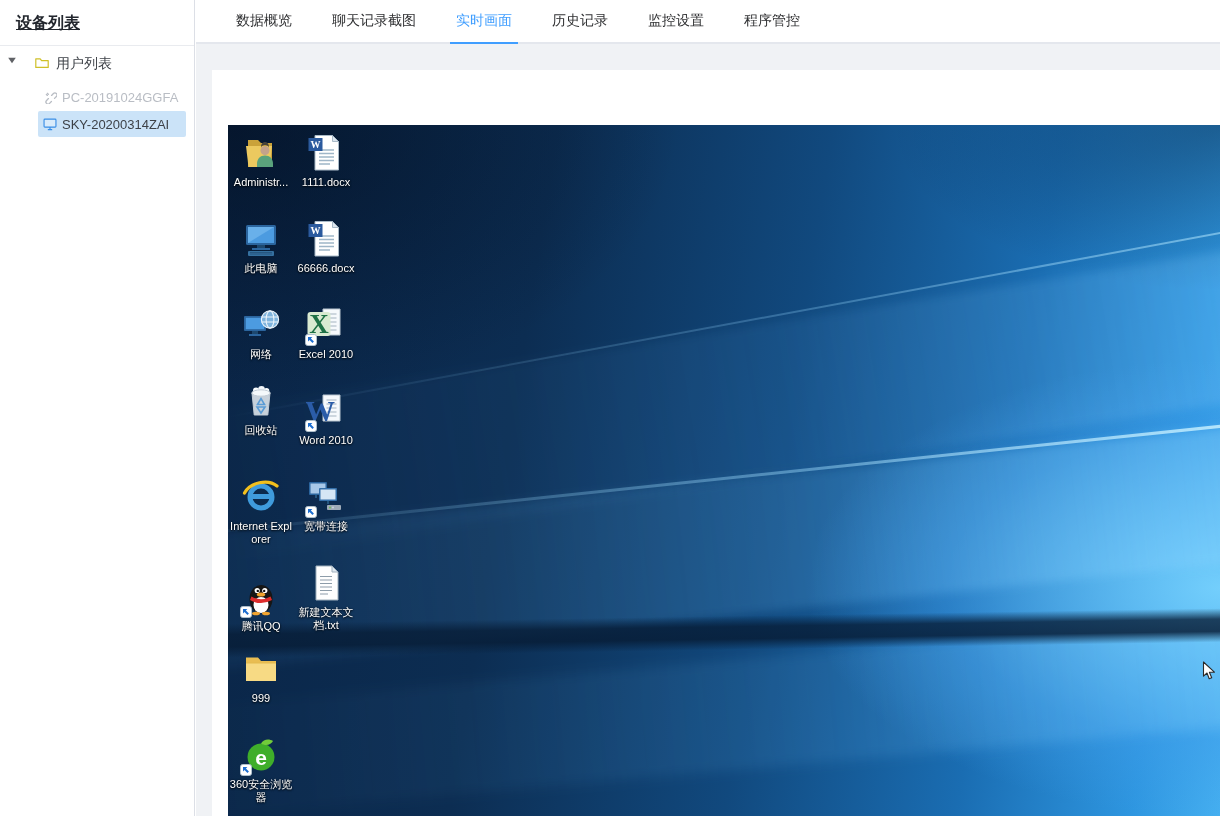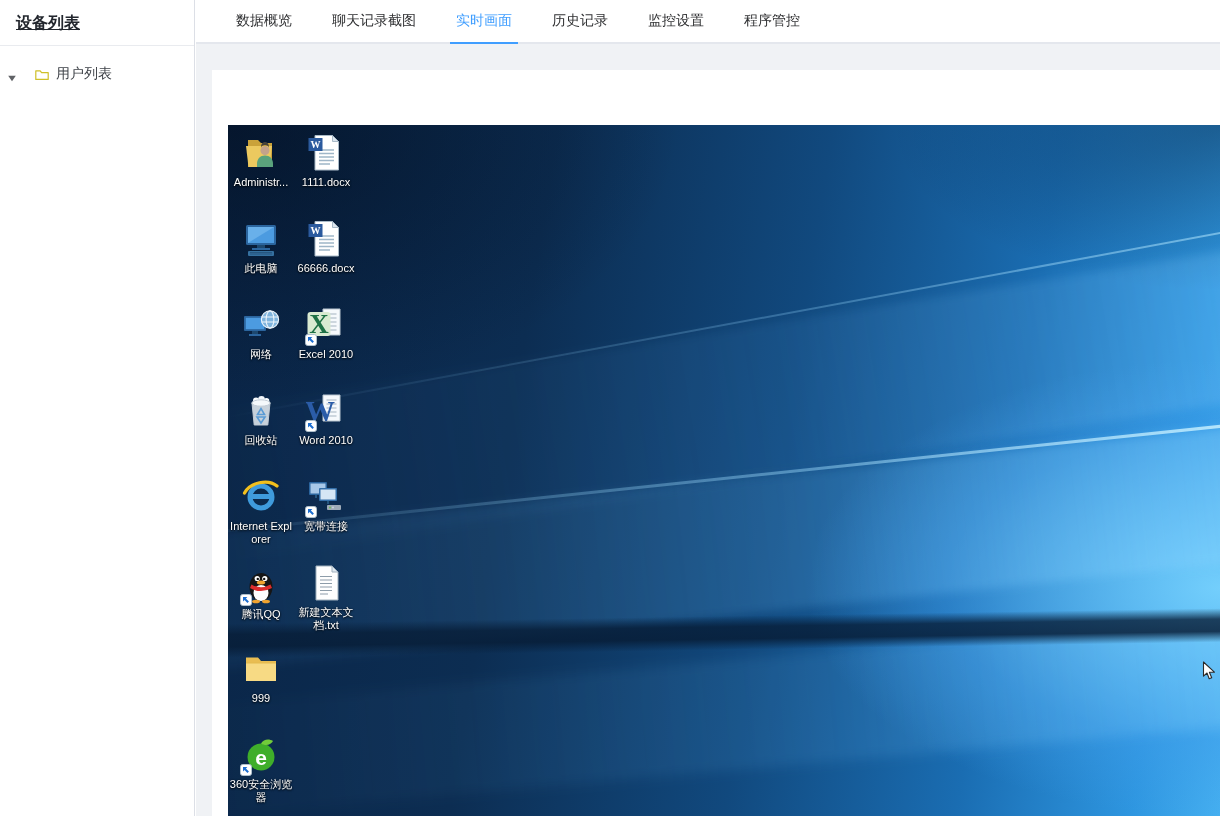--- a/index.html
+++ b/index.html
@@ -6,21 +6,21 @@
   html,body { width:1220px; height:816px; overflow:hidden; background:#fff;
     font-family:"Liberation Sans","DejaVu Sans",sans-serif; }
   .app { position:relative; width:1220px; height:816px; background:#fff; }
 
   
   .sidebar { position:absolute; left:0; top:0; width:195px; height:816px;
     background:#fff; border-right:1px solid #dcdfe6; z-index:3; }
   .sidebar-header { height:46px; line-height:45px; padding-left:16px;
     font-size:16px; font-weight:bold; color:#23272e; border-bottom:1px solid #e9ebef;text-decoration:underline; }
   .tree { padding-top:9px; }
-  .tree-root { height:28px; display:flex; align-items:flex-end; cursor:pointer; }
+  .tree-root { height:28px; display:flex; align-items:flex-start; cursor:pointer; }
   .caret { width:10px; height:10px; margin-left:7px; display:inline-flex; }
   .caret svg { width:10px; height:10px; }
   .ticon { width:16px; height:16px; margin-left:17px; display:inline-flex; }
   .ticon svg { width:16px; height:16px; }
   .tlabel { margin-left:6px; font-size:14px; color:#3d4147; }
   .device-row { height:26px; margin:1px 8px 1px 38px; padding:0 5px;
     display:flex; align-items:center; border-radius:2px; cursor:pointer; }
   .device-row .dicon { width:14px; height:14px; display:inline-flex; flex:none; }
   .device-row .dicon svg { width:14px; height:14px; }
   .device-row .dlabel { margin-left:5px; font-size:13px; color:#3d4147; white-space:nowrap; }
@@ -92,20 +92,43 @@
               <path d="M1.2 2.8h7.6L5 8.2z" fill="#606266"></path>
             </svg>
           </span>
         <span class="ticon">
             <svg viewBox="0 0 16 16">
               <path d="M1.8 3.8h4.4l1.4 1.8h6.6v6.8H1.8z" fill="none" stroke="#cfc028" stroke-width="1.2" stroke-linejoin="round"></path>
             </svg>
           </span>
         <span class="tlabel">用户列表</span>
       </div>
+      <div id="device-list">
+          <div class="device-row offline">
+            <span class="dicon">
+              <svg viewBox="0 0 16 16">
+                <g fill="none" stroke="#b9bdc4" stroke-width="1.5" stroke-linecap="round">
+                  <path d="M6.2 9.8l-2.1 2.1a2.4 2.4 0 0 0 3.4 3.4l2.1-2.1"></path>
+                  <path d="M9.8 6.2l2.1-2.1a2.4 2.4 0 0 1 3.4 3.4l-2.1 2.1"></path>
+                  <path d="M5 3.8L6.2 5M3.8 5L5 6.2"></path>
+                </g>
+              </svg>
+            </span>
+            <span class="dlabel">PC-20191024GGFA</span>
+          </div>
+          <div class="device-row online selected">
+            <span class="dicon">
+              <svg viewBox="0 0 16 16">
+                <rect x="1.2" y="2.5" width="13.6" height="9" rx="1" fill="#d9ebfb" stroke="#3a8ee6" stroke-width="1.3"></rect>
+                <path d="M5.5 14.5h5M8 11.5v3" stroke="#3a8ee6" stroke-width="1.3" fill="none"></path>
+              </svg>
+            </span>
+            <span class="dlabel">SKY-20200314ZAI</span>
+          </div>
+        </div>
     </div>
   </aside>
 
   <div class="main">
     <div class="tabbar">
       <div class="tabs" id="tabs">
           <div class="tab"><span>数据概览</span></div>
           <div class="tab"><span>聊天记录截图</span></div>
           <div class="tab active"><span>实时画面</span><span class="underline"></span></div>
           <div class="tab"><span>历史记录</span></div>
@@ -200,21 +223,21 @@
                   </svg>
                   <span class="sc">
                     <svg viewBox="0 0 12 12">
                       <rect x="0.5" y="0.5" width="11" height="11" rx="2.2" fill="#ffffff" stroke="#aebfcc"></rect>
                       <path d="M3 3h4.4L5.9 4.6l3 3L7.5 9l-3-3L3 7.5z" fill="#1f6fd0"></path>
                     </svg>
                   </span>
                 </div>
                 <div class="lbl">Excel 2010</div>
               </div>
-              <div class="cell" style="left: 1px; top: 266px;">
+              <div class="cell" style="left: 1px; top: 256px;">
                 <div class="ic">
                   <svg viewBox="0 0 40 40">
                     <path d="M11 12l2.2 22h13.6L29 12z" fill="#e7eef5" fill-opacity="0.85" stroke="#c2ccd6"></path>
                     <circle cx="15" cy="9.5" r="3" fill="#fbfdfe"></circle>
                     <circle cx="20.5" cy="8.3" r="3.4" fill="#f2f6fa"></circle>
                     <circle cx="25.5" cy="9.8" r="2.8" fill="#fbfdfe"></circle>
                     <ellipse cx="20" cy="12" rx="9.2" ry="3.2" fill="#f4f8fb" stroke="#c2ccd6"></ellipse>
                     <path d="M16.5 23.5l3.5-6 3.5 6z" fill="none" stroke="#5a9bd5" stroke-width="1.6"></path>
                     <path d="M16 26h8l-4 6z" fill="none" stroke="#5a9bd5" stroke-width="1.6"></path>
                   </svg>
@@ -261,21 +284,21 @@
                   </svg>
                   <span class="sc">
                     <svg viewBox="0 0 12 12">
                       <rect x="0.5" y="0.5" width="11" height="11" rx="2.2" fill="#ffffff" stroke="#aebfcc"></rect>
                       <path d="M3 3h4.4L5.9 4.6l3 3L7.5 9l-3-3L3 7.5z" fill="#1f6fd0"></path>
                     </svg>
                   </span>
                 </div>
                 <div class="lbl">宽带连接</div>
               </div>
-              <div class="cell" style="left: 1px; top: 440px;">
+              <div class="cell" style="left: 1px; top: 452px;">
                 <div class="ic">
                   <svg viewBox="0 0 40 40">
                     <ellipse cx="20" cy="22" rx="11.5" ry="14" fill="#161616"></ellipse>
                     <ellipse cx="20" cy="28" rx="7.5" ry="8" fill="#fdfdfd"></ellipse>
                     <circle cx="16.2" cy="13.5" r="2.6" fill="#ffffff"></circle>
                     <circle cx="23.8" cy="13.5" r="2.6" fill="#ffffff"></circle>
                     <circle cx="16.8" cy="13.9" r="1.2" fill="#111111"></circle>
                     <circle cx="23.2" cy="13.9" r="1.2" fill="#111111"></circle>
                     <ellipse cx="20" cy="17.6" rx="4.2" ry="2" fill="#f0a32f"></ellipse>
                     <path d="M10.5 19.5q9.5 5.5 19 0l1.5 3.6q-11 6-22 0z" fill="#dd2c2c"></path>

